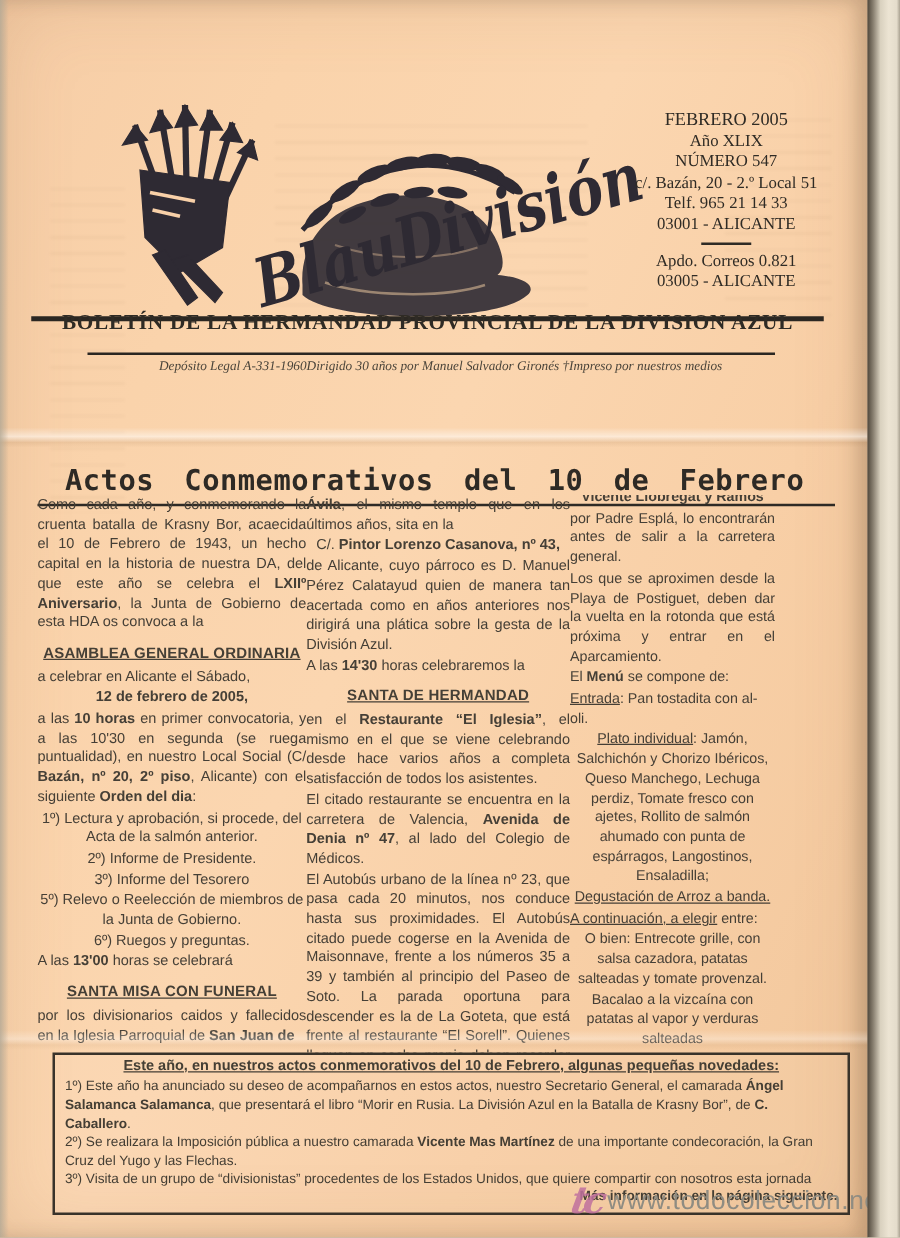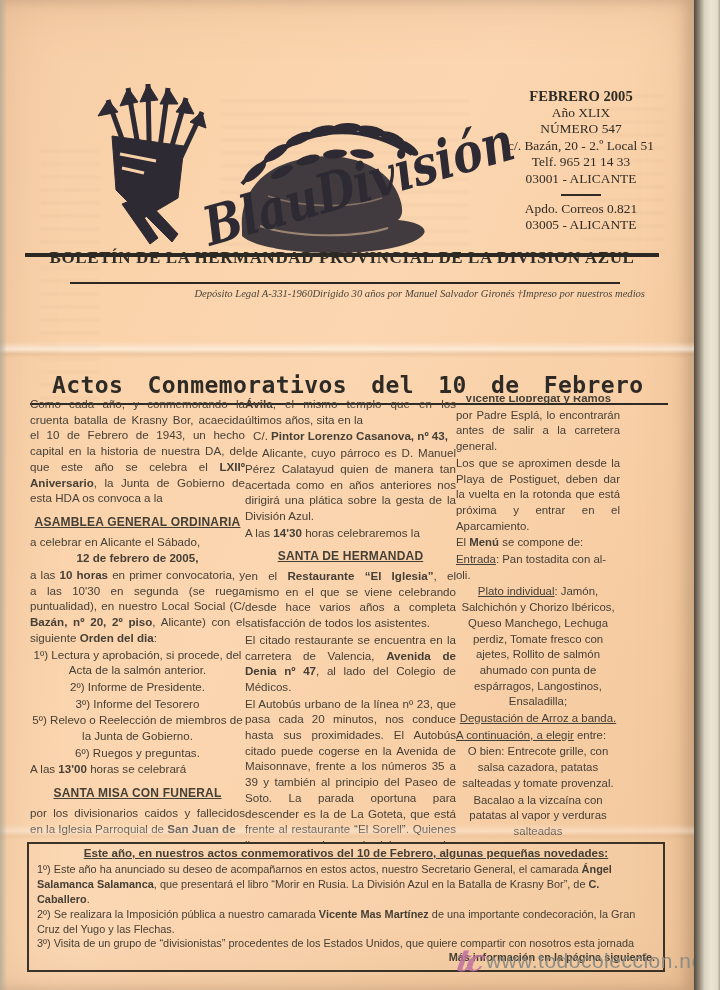--- a/index.html
+++ b/index.html
@@ -14,27 +14,27 @@
   .right-band{position:absolute;right:0;top:0;width:26px;height:990px;
          background:linear-gradient(90deg,#50483c 0%,#8a8172 18%,#d9d1bf 40%,#ece4d3 65%,#e4dccb 90%,#aaa291 100%);}
   .crease{position:absolute;left:0;width:694px;height:16px;
          background:linear-gradient(rgba(255,255,255,0),rgba(255,255,255,.5) 45%,rgba(160,120,80,.14) 75%,rgba(255,255,255,0));}
   .bleed{position:absolute;opacity:.12;filter:blur(1.1px);
          background:repeating-linear-gradient(180deg,rgba(110,80,55,.38) 0 2px,rgba(110,80,55,0) 2px 13px);}
 
   
   .issue{position:absolute;left:500px;top:88px;width:162px;text-align:center;
          font-family:"Liberation Serif",serif;font-size:13.4px;line-height:16.6px;color:#2f2b25;}
-  .issue .bold{font-weight:700;font-size:14.6px;}
+  .issue .bold{font-weight:400;font-size:14.6px;}
   .issue-divider{width:40px;height:2px;background:#2f2b25;margin:6px auto 5px;}
   .banner-rule-top{position:absolute;left:25px;top:253px;width:634px;height:4px;background:#2b2722;}
   .banner-rule-bot{position:absolute;left:70px;top:282px;width:550px;height:2px;background:#2b2722;}
   .banner{position:absolute;left:25px;top:248px;width:634px;text-align:center;
           font-family:"Liberation Serif",serif;font-weight:600;font-size:17px;letter-spacing:.6px;color:#2f2b25;}
-  .imprint{position:absolute;left:60px;top:288px;width:585px;display:flex;justify-content:flex-end;
+  .imprint{position:absolute;left:60px;top:288px;width:585px;display:flex;justify-content:center;
           font-family:"Liberation Serif",serif;font-style:italic;font-size:10.6px;color:#4a443a;}
 
   
   .headline{position:absolute;left:30px;top:372px;width:616px;margin:0;
           font-family:"DejaVu Sans Mono",monospace;font-weight:700;font-size:23px;
           letter-spacing:.4px;word-spacing:10px;color:#2e2a25;
           border-bottom:2.5px solid #2e2a25;padding:0 0 5px 22px;}
 
   
   .columns{position:absolute;left:30px;top:396px;width:616px;height:446px;display:flex;gap:0;overflow:hidden;
@@ -45,21 +45,21 @@
   .col3{width:164px;margin-top:-5px;font-size:11.4px;}
   .p{margin:0 0 1px;}
   .j{text-align:justify;}
   .c{text-align:center;}
   .b{font-weight:700;}
   .u{text-decoration:underline;}
   .hd{font-weight:700;text-decoration:underline;text-align:center;margin:9px 0 3px;font-size:12px;letter-spacing:.2px;}
   .sg-b{font-weight:700;} .sg-u{text-decoration:underline;}
 
   
-  .notice-box{position:absolute;left:27px;top:842px;width:618px;border:2px solid #39332a;
+  .notice-box{position:absolute;left:42px;top:842px;width:618px;border:2px solid #39332a;
           padding:2px 8px 5px;font-size:10.9px;line-height:14.9px;color:#443e34;background:rgba(255,255,255,.04);}
   .notice-title{font-weight:700;text-decoration:underline;text-align:center;font-size:11.6px;margin-bottom:1px;}
   .notice-more{font-weight:700;text-align:right;margin-top:-1px;}
 
   
   .watermark{position:absolute;right:10px;top:946px;display:flex;align-items:center;gap:5px;}
   .tc-glyph{font-family:"DejaVu Serif",serif;font-style:italic;font-weight:700;font-size:30px;
           color:#c0719e;transform:skewX(-10deg);letter-spacing:-4px;line-height:1;opacity:.85;}
   .wm-url{font-size:21px;color:#8f8c82;letter-spacing:.5px;}
 </style>

